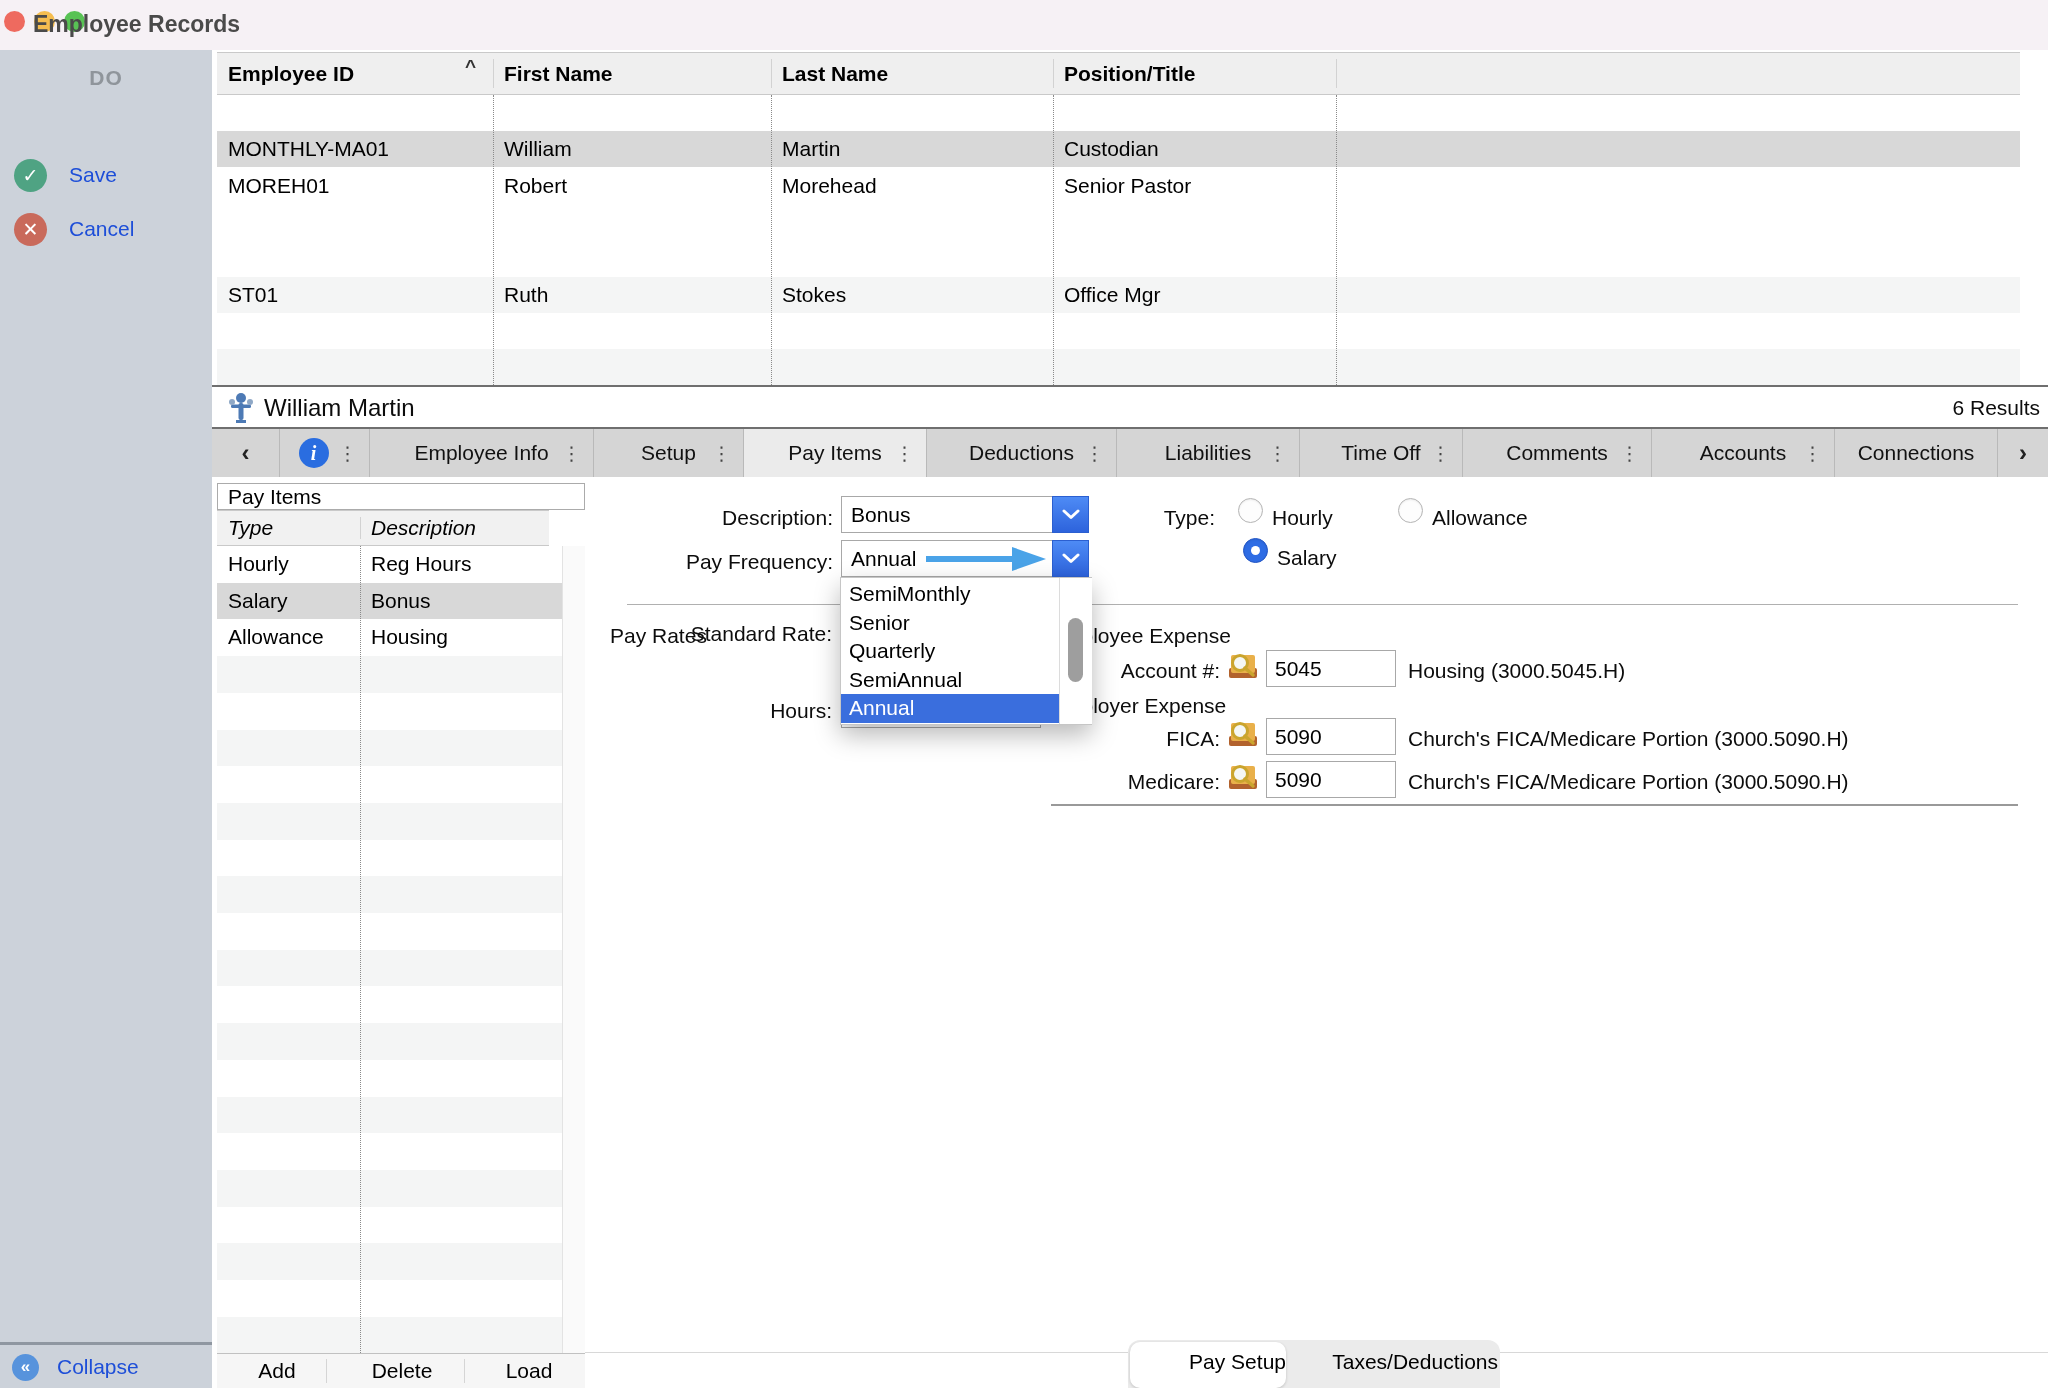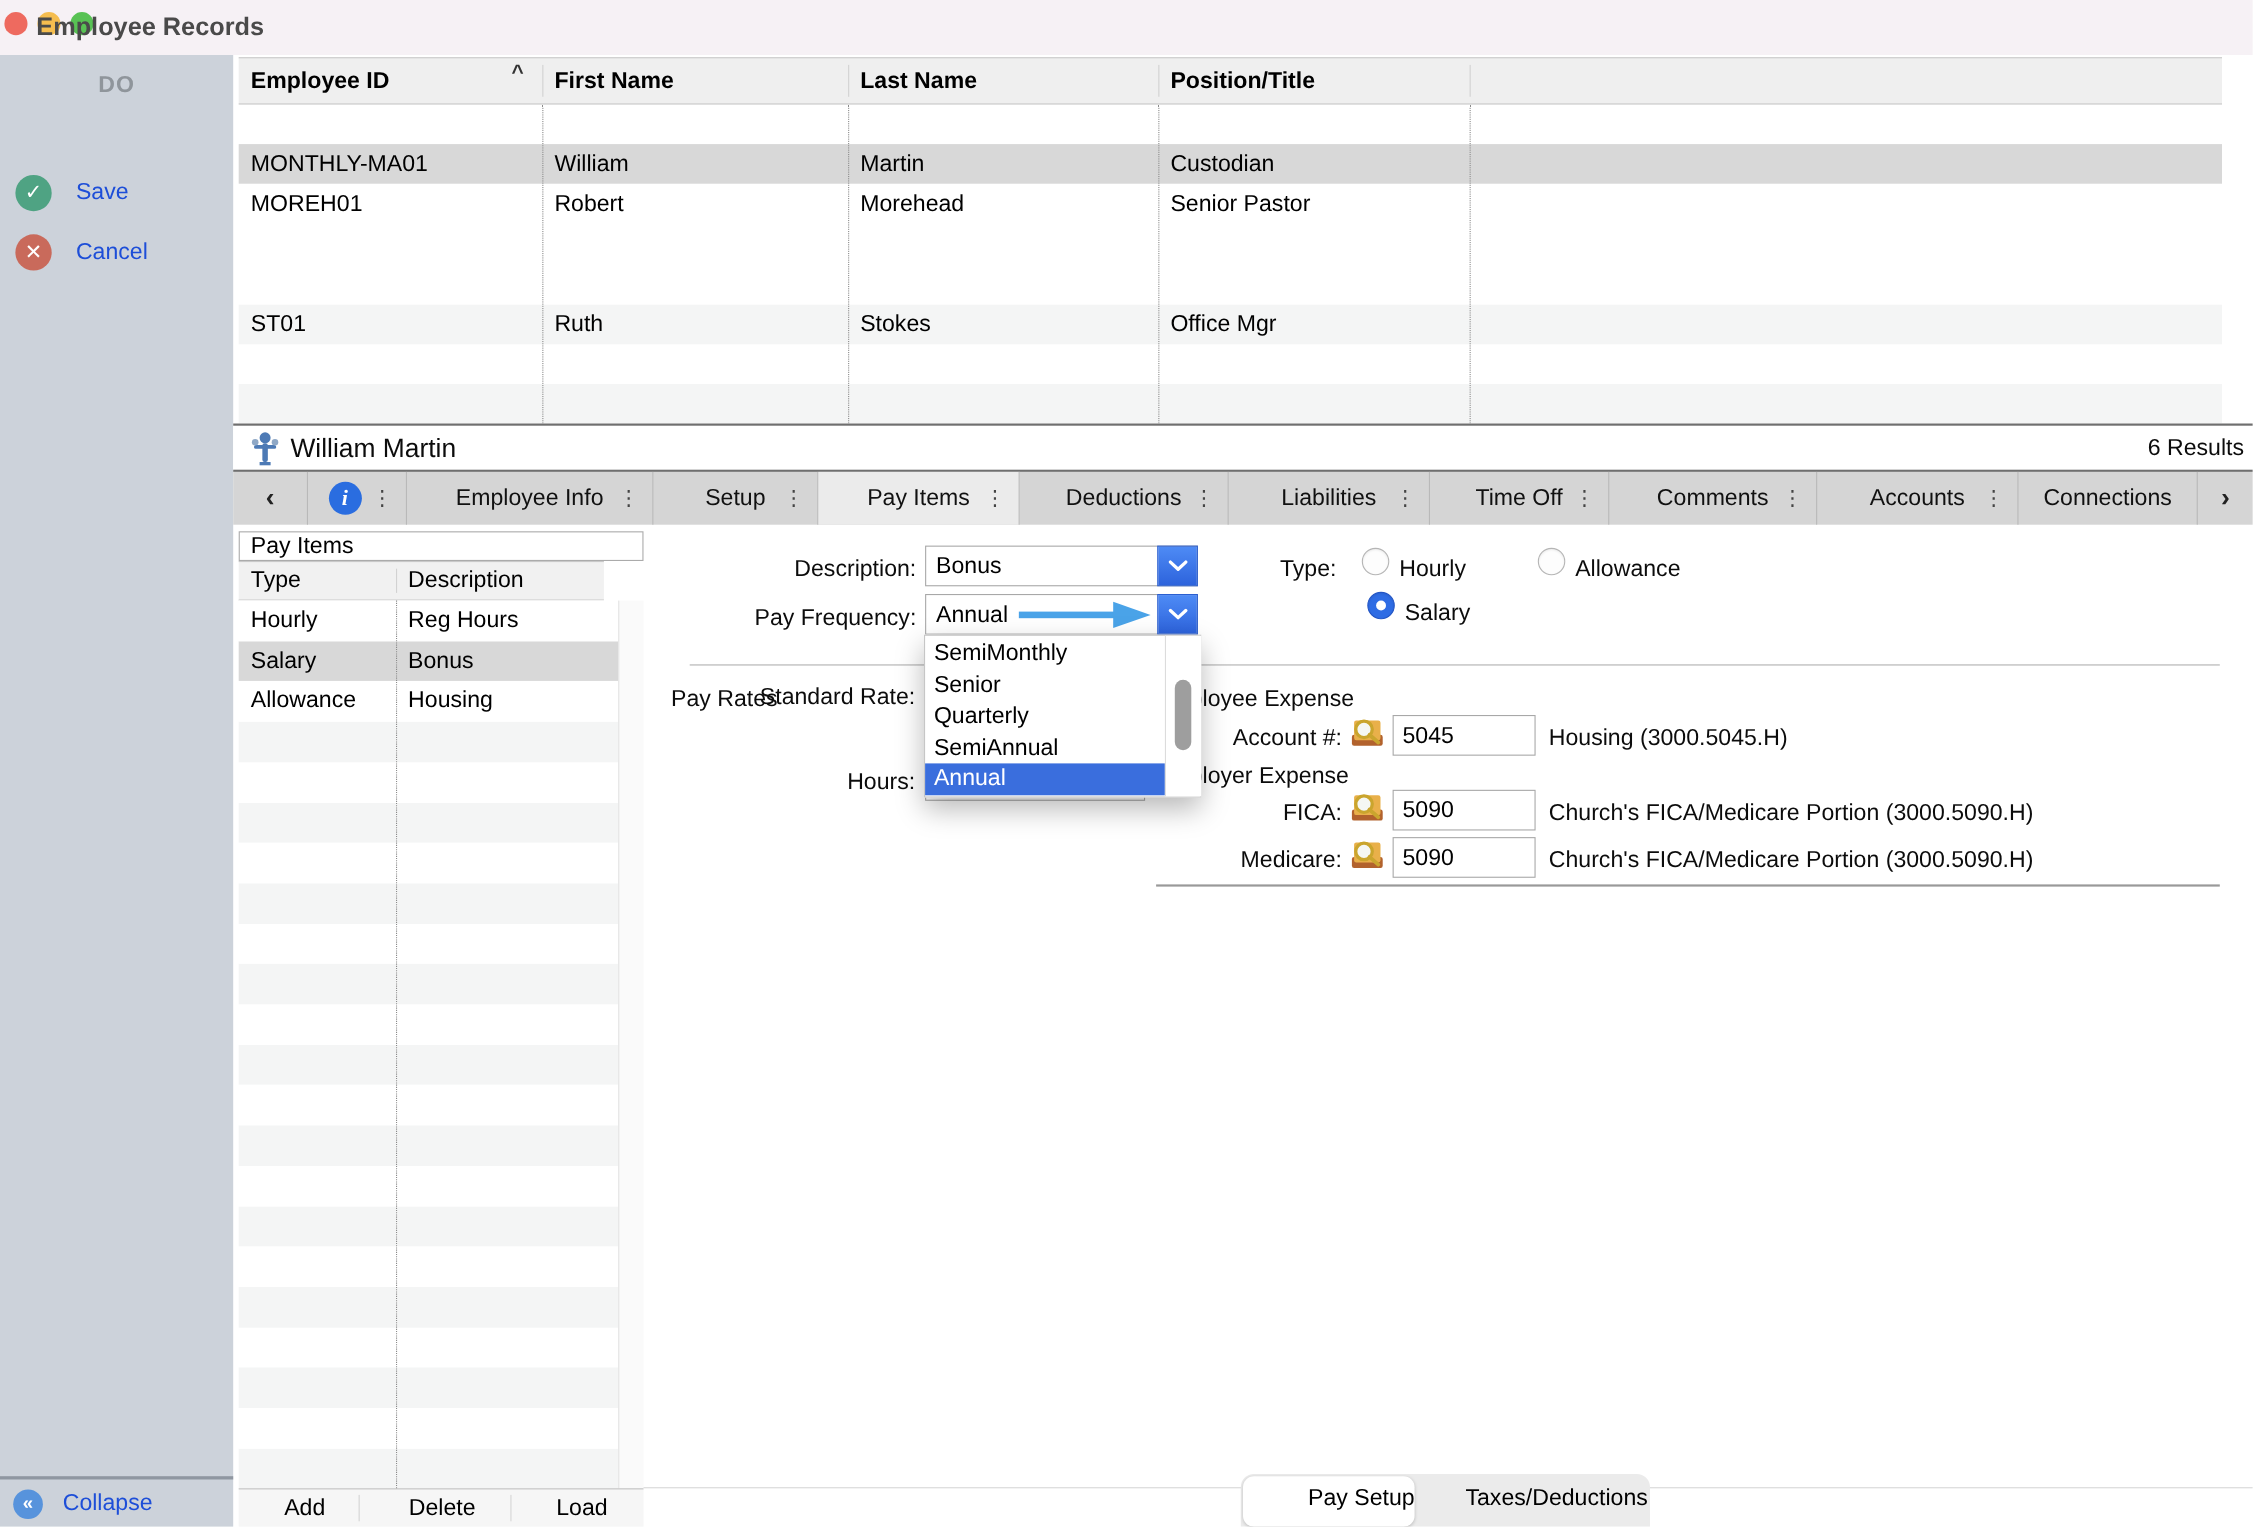--- a/index.html
+++ b/index.html
@@ -62,21 +62,21 @@
   .kebab { position:absolute; right:12px; top:50%; transform:translateY(-50%); font-size:19px; color:#444; }
   .nav-chev { font-size:24px; font-weight:bold; color:#222; }
   .info-circle { width:30px; height:30px; border-radius:50%; background:#2a6de0; color:#fff;
                  display:flex; align-items:center; justify-content:center;
                  font-family:"Liberation Serif", serif; font-weight:bold; font-style:italic; font-size:20px; }
 
   
   .pi-title { position:absolute; left:217px; top:483px; width:368px; height:27px; background:#fff;
               border:1px solid #ababab; font-size:21px; line-height:25px; padding-left:10px; }
   .pi-header { position:absolute; left:217px; top:510px; width:332px; height:36px; background:#f1f1f1;
-               border-top:1px solid #c9c9c9; border-bottom:1px solid #c9c9c9; }
+               border-top:1px solid #c9c9c9; border-bottom:1px solid #c9c9c9;font-style:italic; }
   .pi-header .hcell { position:absolute; top:0; height:100%; line-height:34px; font-size:21px; padding-left:11px; }
   .pi-body { position:absolute; left:217px; top:546px; width:368px; height:807px; background:#fff; }
   .pirow { position:absolute; left:0; width:345px; height:36.7px; background:#fff; }
   .pirow.alt { background:#f4f5f5; }
   .pirow.sel { background:#d8d8d8; }
   .pirow .cell { position:absolute; top:0; height:100%; line-height:36px; font-size:21px; padding-left:11px; }
   .pc0 { left:0; width:143px; } .pc1 { left:143px; width:202px; }
   .pi-scroll { position:absolute; left:345px; top:0; width:23px; height:100%; background:#fafafa;
                border-left:1px solid #e3e3e3; }
   .pi-buttons { position:absolute; left:217px; top:1353px; width:368px; height:35px; background:#f6f6f6;

